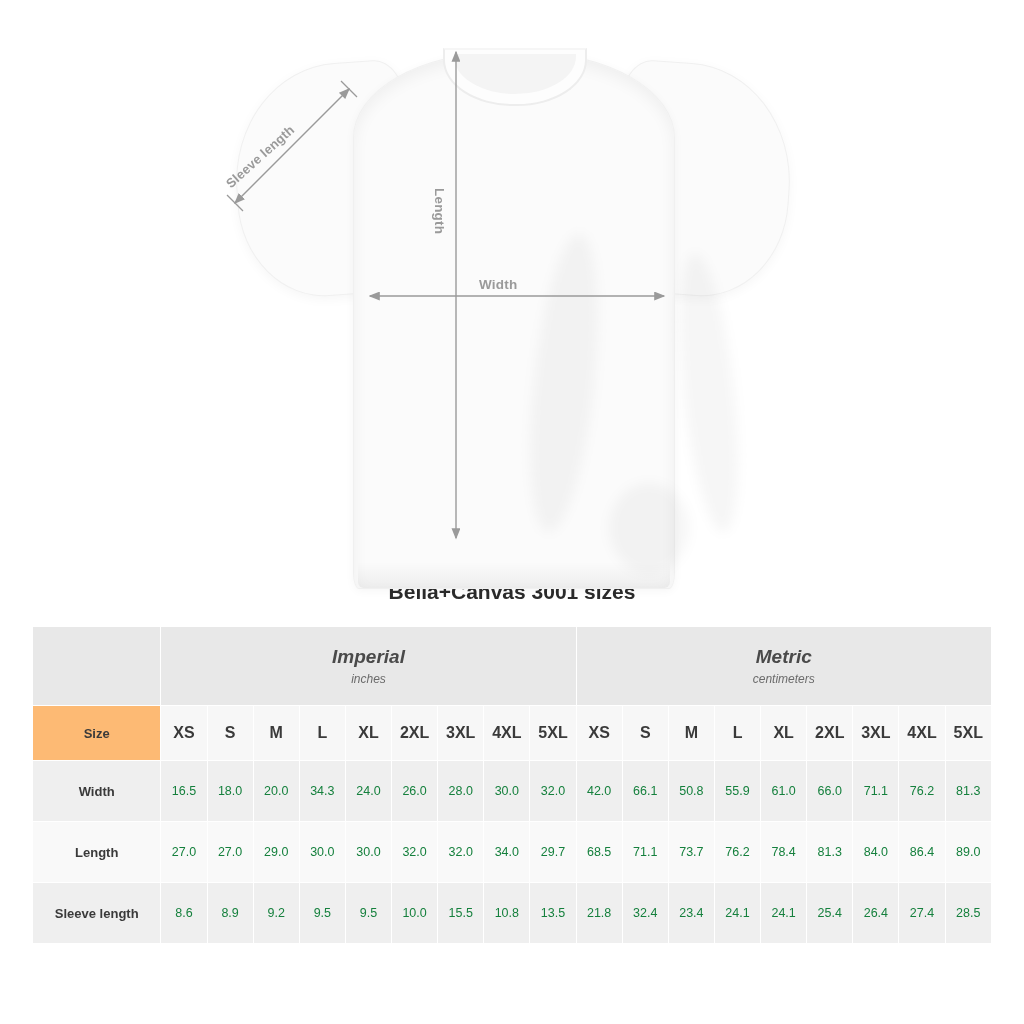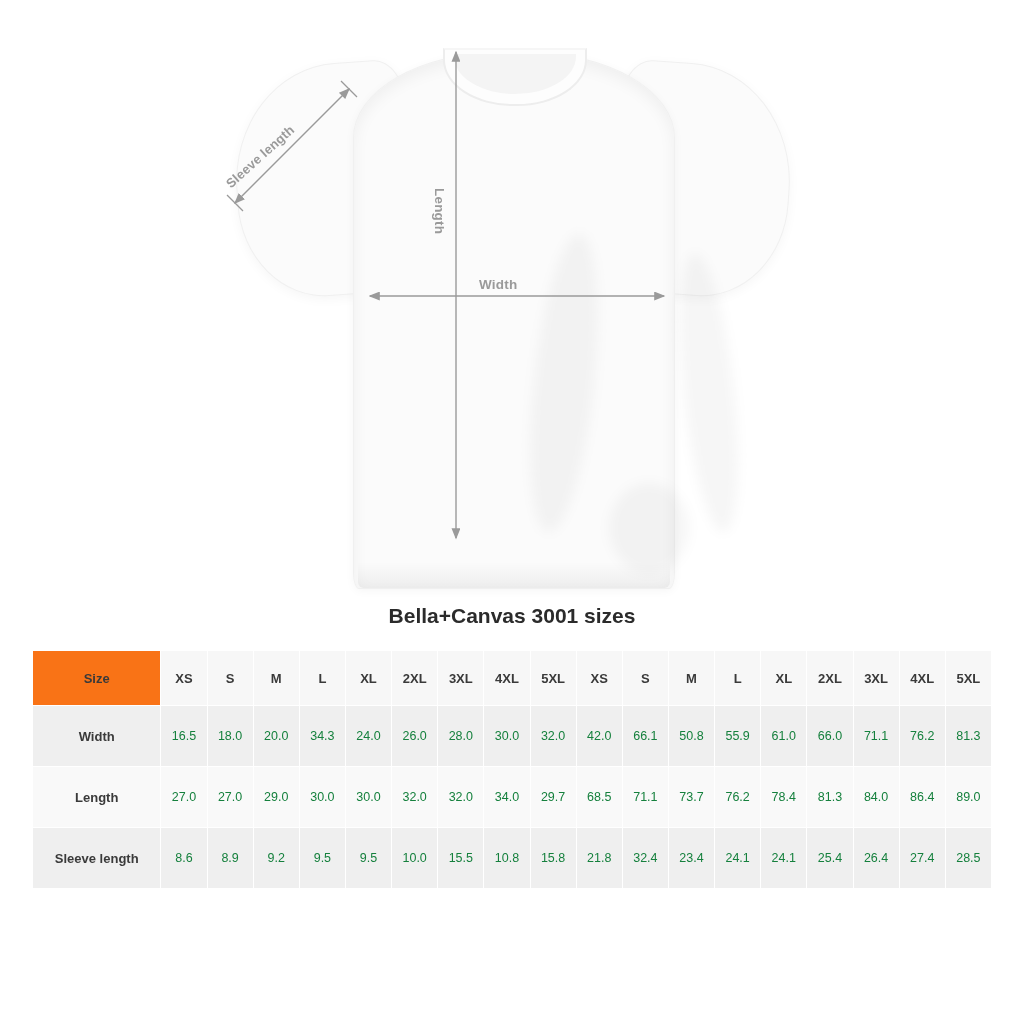--- a/index.html
+++ b/index.html
@@ -138,21 +138,20 @@
     left: 233px;
     top: 176px;
     transform: rotate(-42deg);
     transform-origin: left bottom;
     font-size: 13px;
   }
 
   
   .title-block {
     text-align: center;
-    margin-top: 24px;
   }
   .chart-title {
     font-size: 21px;
     font-weight: bold;
     color: #2b2b2b;
     margin: 0 0 10px 0;
   }
   .chart-note {
     font-size: 12.5px;
     font-style: italic;
@@ -191,24 +190,24 @@
     font-size: 12px;
     font-style: italic;
     color: #6b6b6b;
     margin-top: 3px;
   }
   .size-head td {
     background: #f7f7f7;
     height: 52px;
     font-weight: bold;
     color: #3a3a3a;
-    font-size: 13px;
+    font-size: 16px;
   }
   .size-head td.rowlabel {
-    background: #f97316;
+    background: #fdba74;
   }
   tbody tr td {
     height: 58px;
     color: #15803d;
   }
   tbody tr.odd td { background: #efefef; }
   tbody tr.even td { background: #f9f9f9; }
   td.rowlabel {
     font-weight: bold;
     text-align: center;
@@ -282,20 +281,31 @@
         <col class="col-data">
         <col class="col-data">
         <col class="col-data">
         <col class="col-data">
       <col class="col-data">
         <col class="col-data">
         <col class="col-data">
         <col class="col-data">
     </colgroup>
     <thead>
+      <tr class="unit-head">
+        <td></td>
+        <td colspan="9">
+          <div class="unit-name">Imperial</div>
+          <div class="unit-sub">inches</div>
+        </td>
+        <td colspan="9">
+          <div class="unit-name">Metric</div>
+          <div class="unit-sub">centimeters</div>
+        </td>
+      </tr>
       <tr class="size-head">
         <td class="rowlabel">Size</td>
         <td>XS</td>
         <td>S</td>
         <td>M</td>
         <td>L</td>
         <td>XL</td>
         <td>2XL</td>
         <td>3XL</td>
         <td>4XL</td>
@@ -357,21 +367,21 @@
       <tr class="odd">
         <td class="rowlabel">Sleeve length</td>
         <td>8.6</td>
         <td>8.9</td>
         <td>9.2</td>
         <td>9.5</td>
         <td>9.5</td>
         <td>10.0</td>
         <td>15.5</td>
         <td>10.8</td>
-        <td>15.8</td>
+        <td>13.5</td>
         <td>21.8</td>
         <td>32.4</td>
         <td>23.4</td>
         <td>24.1</td>
         <td>24.1</td>
         <td>25.4</td>
         <td>26.4</td>
         <td>27.4</td>
         <td>28.5</td>
       </tr>

